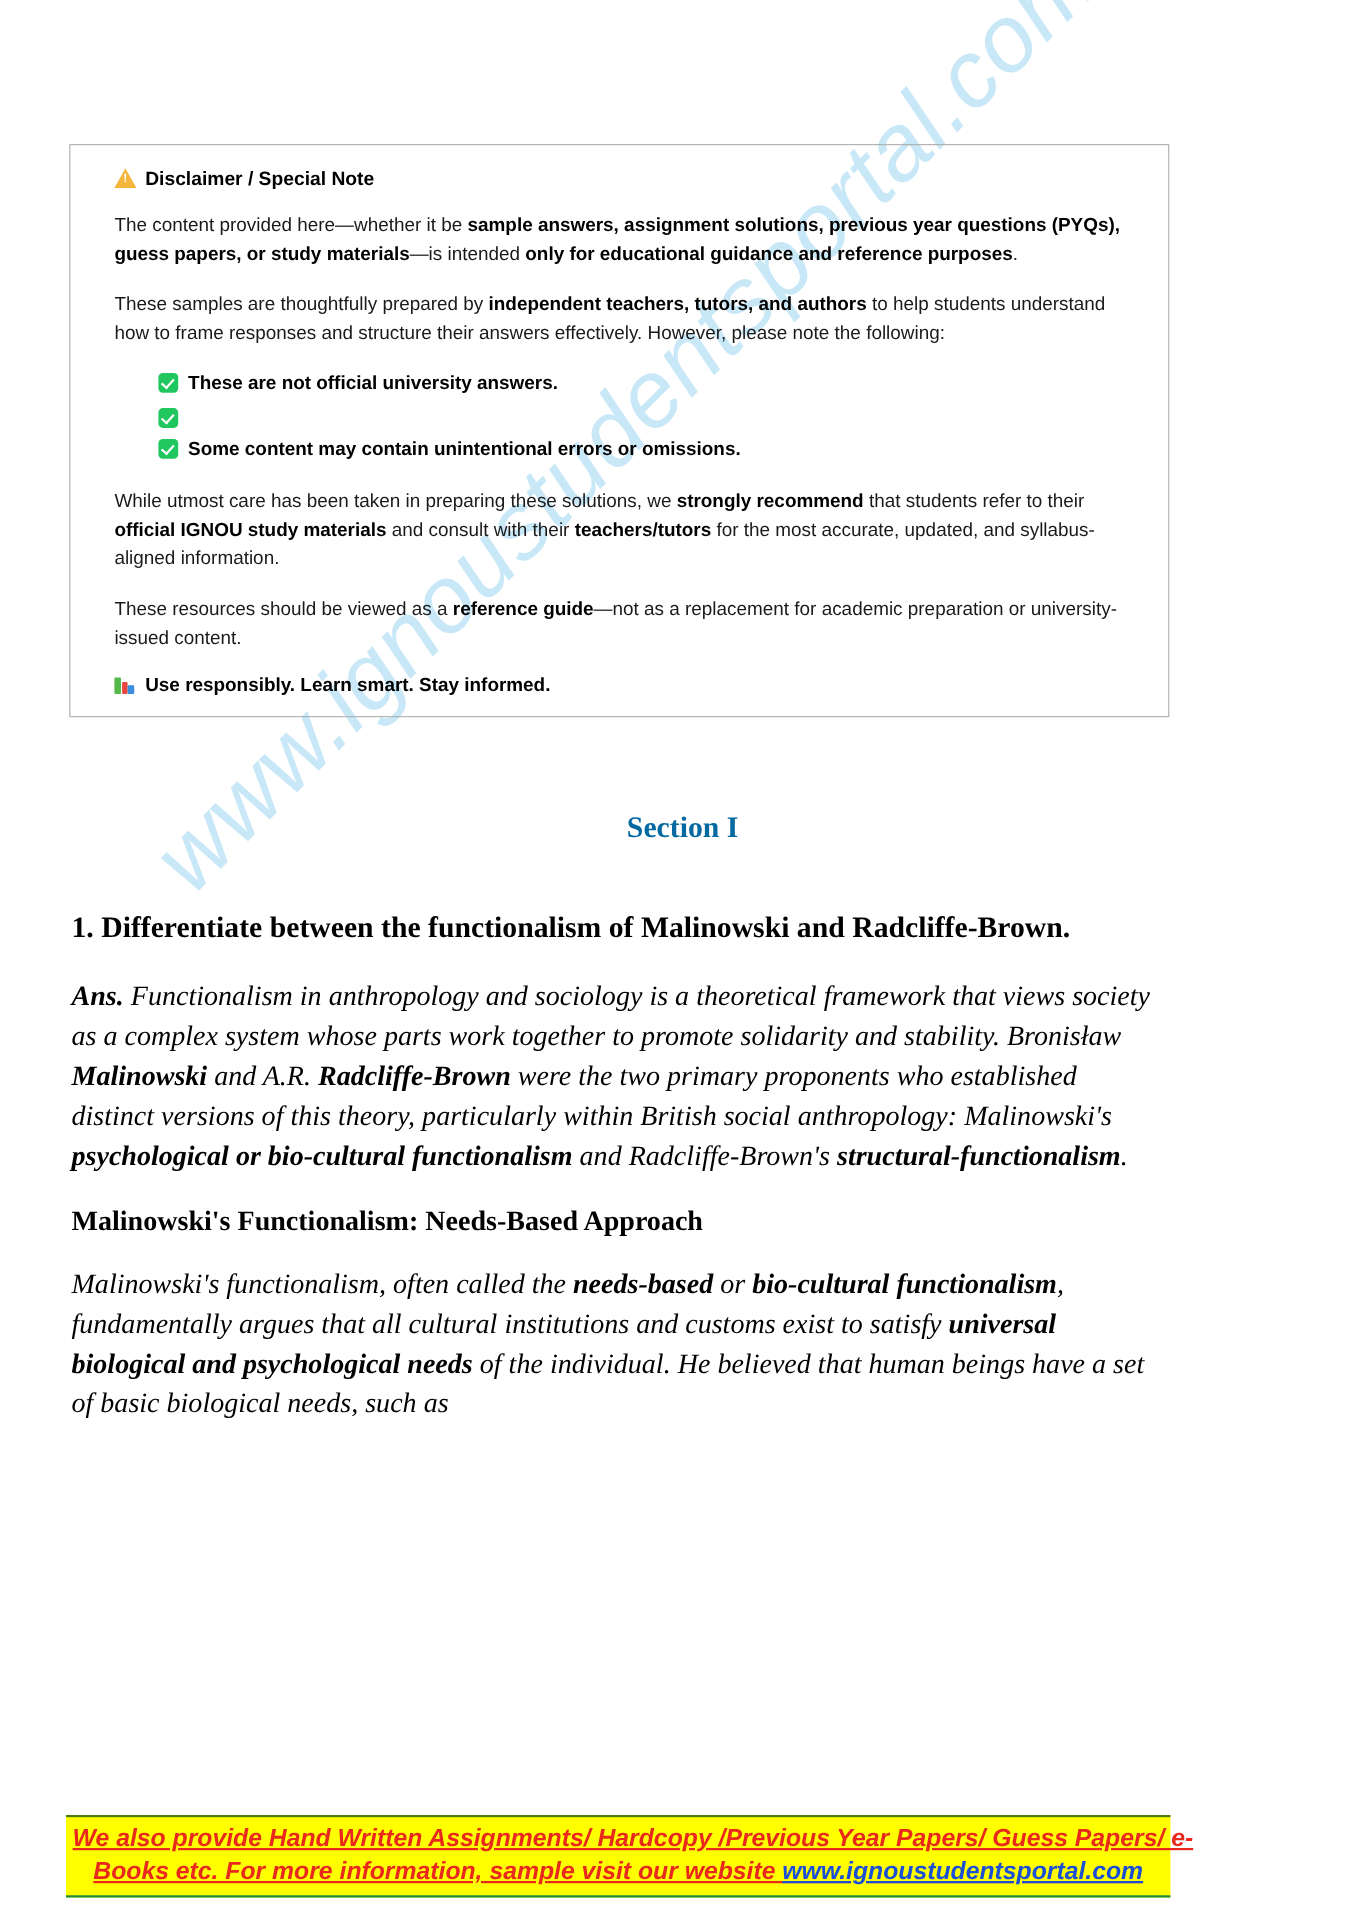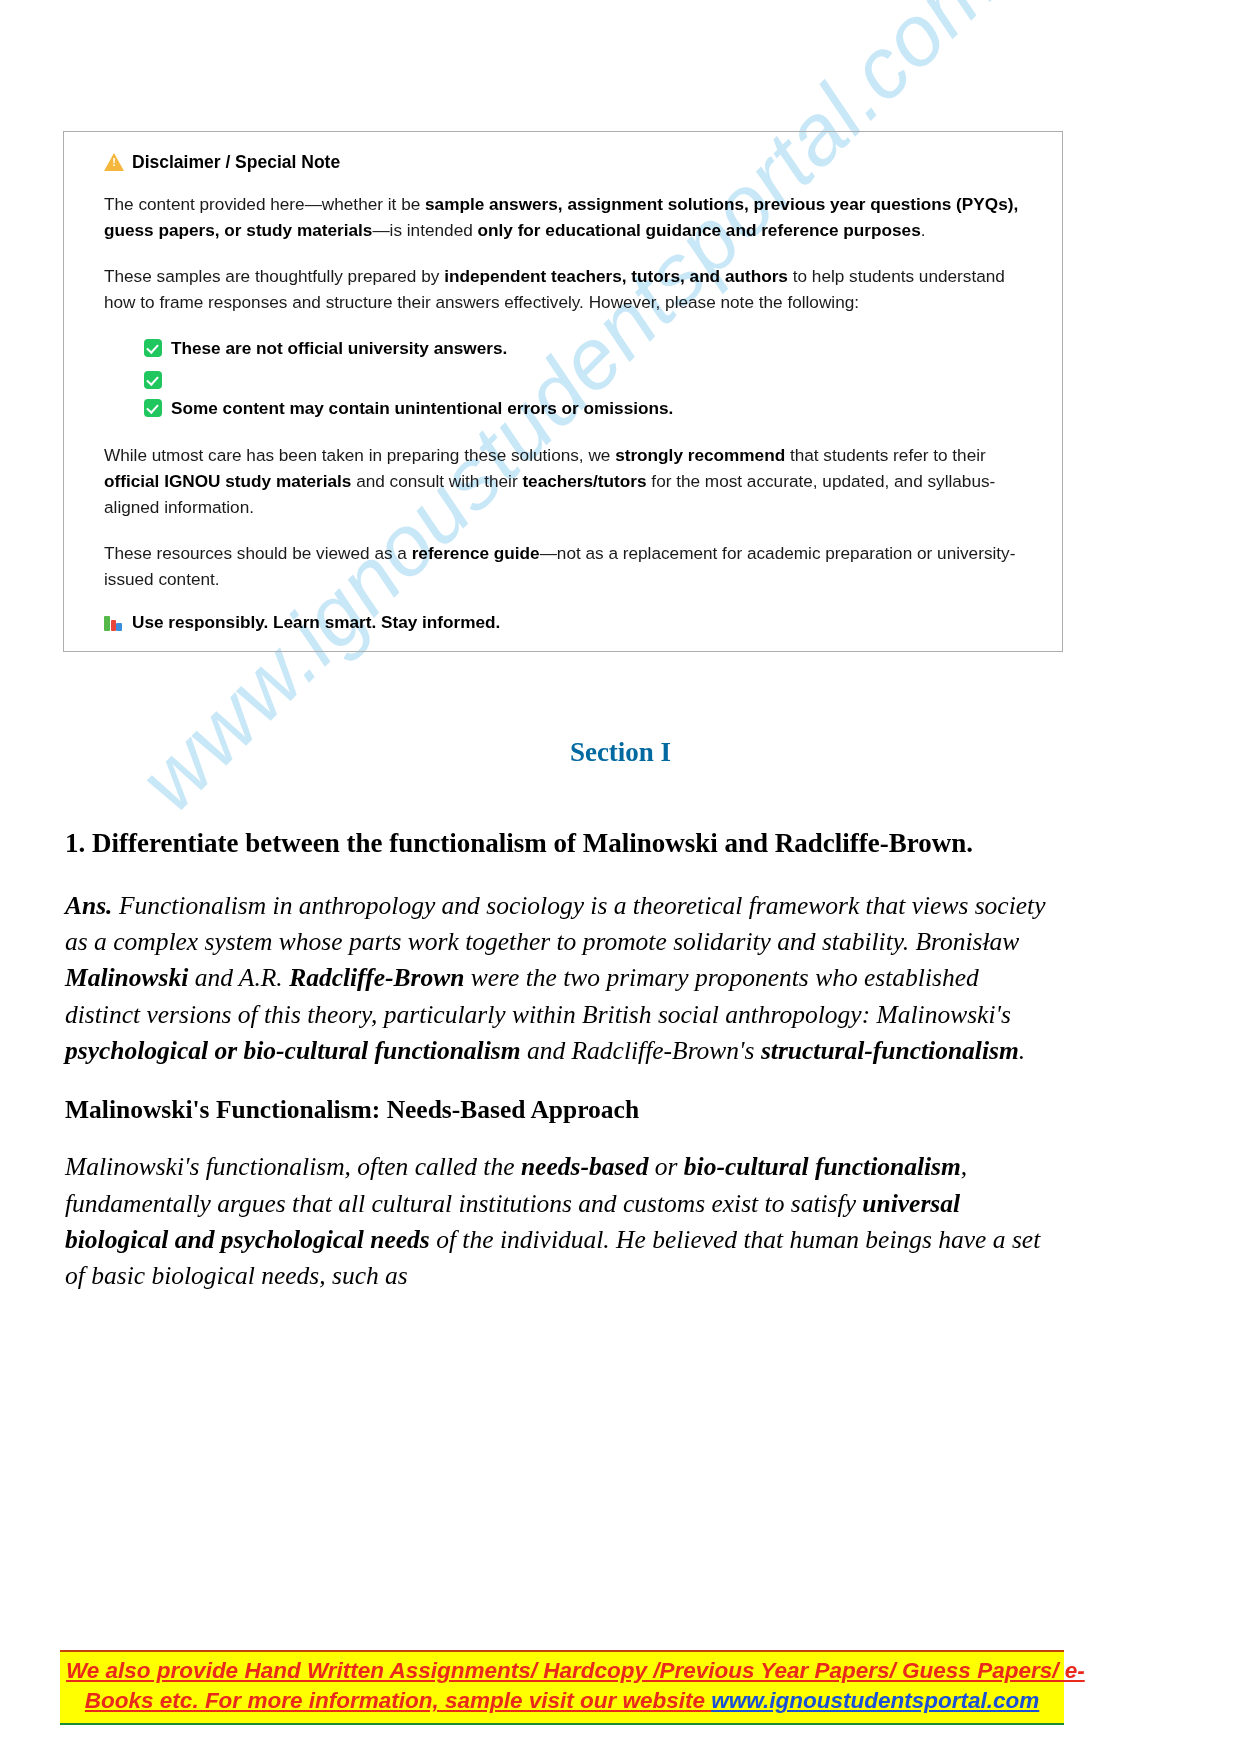--- a/index.html
+++ b/index.html
@@ -197,21 +197,21 @@
   #content p.tight { margin-bottom: 24px; }
   #content b { font-weight: bold; }
 
   
   #footer-banner {
     position: absolute;
     left: 60px;
     top: 1650px;
     width: 1004px;
     background: #ffff00;
-    border-top: 2px solid #c2410c;
+    border-top: 2px solid #4d7c0f;
     border-bottom: 2px solid #1b8a3a;
     padding: 4px 6px 6px 6px;
     text-align: center;
     font-family: "Liberation Sans", sans-serif;
   }
   #footer-banner .fline {
     font-size: 22.5px;
     font-style: italic;
     font-weight: bold;
     color: #e8291c;

